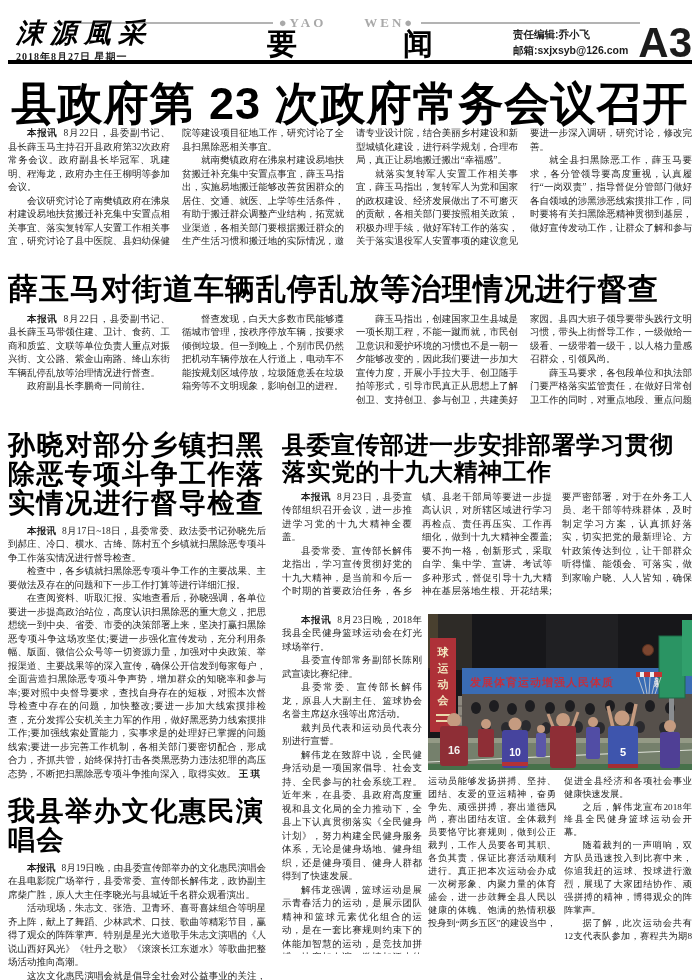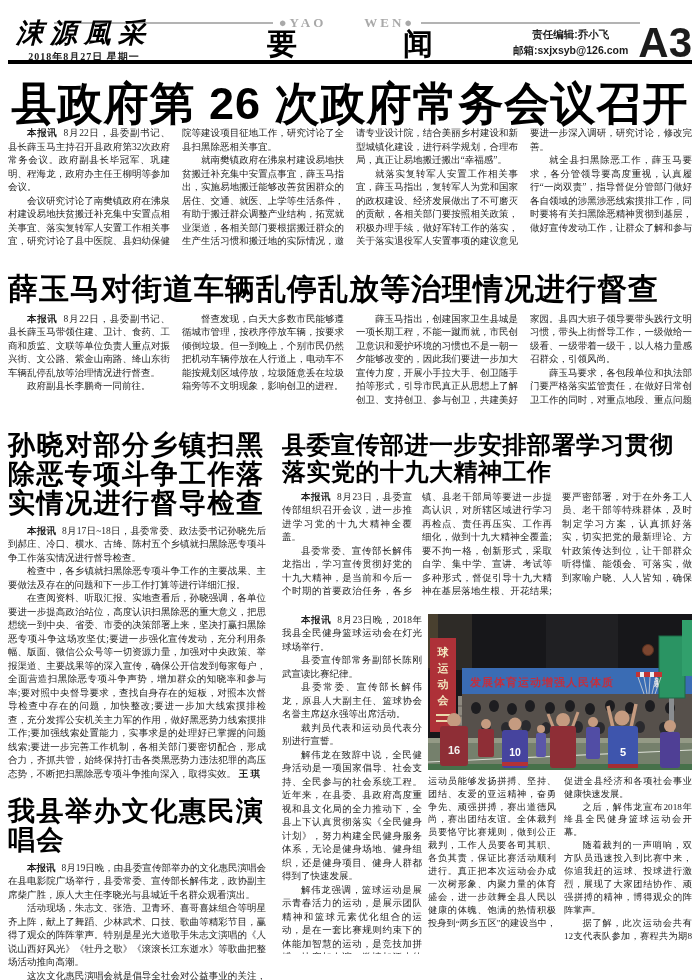--- a/index.html
+++ b/index.html
@@ -7,24 +7,24 @@
   .page{position:relative;width:684px;height:972px;margin:0 auto;padding-top:6px;}
 
   
   .hdr{position:relative;height:58px;}
   .rule-row{position:absolute;top:9px;left:46px;right:52px;display:flex;align-items:center;}
   .grayline{flex:1;height:2px;background:#b3b3b3;}
   .pinyin{color:#a9a9a9;font-size:13px;letter-spacing:3px;font-weight:bold;padding:0 6px;white-space:nowrap;}
   .pinyin-gap{width:26px;}
   .masthead-block{position:absolute;left:8px;top:14px;}
   .masthead{font-size:27px;font-weight:bold;font-style:italic;letter-spacing:7px;color:#000;line-height:1;}
-  .dateline{font-size:10px;font-weight:bold;margin-top:3px;letter-spacing:1px;text-align:center;}
+  .dateline{font-size:10px;font-weight:bold;margin-top:3px;letter-spacing:1px;}
   .section-name{position:absolute;left:0;right:0;top:18px;text-align:center;font-size:30px;font-weight:900;letter-spacing:38px;text-indent:38px;color:#000;}
   .right-block{position:absolute;right:0;top:16px;display:flex;align-items:center;}
-  .editor-lines{font-size:10.5px;font-weight:bold;line-height:1.5;text-align:center;margin-right:10px;font-family:"Liberation Sans",sans-serif;}
+  .editor-lines{font-size:10.5px;font-weight:bold;line-height:1.5;text-align:left;margin-right:10px;font-family:"Liberation Sans",sans-serif;}
   .page-no{font-size:42px;font-weight:900;font-family:"Liberation Sans",sans-serif;line-height:1;}
   .thick-rule{position:absolute;left:0;right:0;bottom:0;height:4px;background:#000;}
 
   
   .h-main{margin-top:16px;text-align:center;font-family:"Liberation Sans",sans-serif;font-weight:900;font-size:45px;line-height:1.05;letter-spacing:1px;color:#000;white-space:nowrap;}
   .h-sub{margin-top:16px;text-align:left;font-family:"Liberation Sans",sans-serif;font-weight:900;font-size:30px;line-height:1.05;letter-spacing:1px;color:#000;white-space:nowrap;}
   .h-col{font-family:"Liberation Sans",sans-serif;font-weight:900;color:#000;}
 
   
   .bodytext{font-size:9.5px;line-height:13.5px;text-align:justify;color:#1e1e1e;}
@@ -81,21 +81,21 @@
       <div class="editor-lines">
         <div>责任编辑:乔小飞</div>
         <div>邮箱:sxjxsyb@126.com</div>
       </div>
       <div class="page-no">A3</div>
     </div>
     <div class="thick-rule"></div>
   </div>
 
   <div>
-    <div class="h-main">县政府第 26 次政府常务会议召开</div>
+    <div class="h-main">县政府第 23 次政府常务会议召开</div>
     <div class="a1-body bodytext">
       <p class="p"><b class="lead">本报讯</b><span>8月22日，县委副书记、县长薛玉马主持召开县政府第32次政府常务会议。政府副县长毕冠军、巩建明、程海龙，政府办主任王柳明等参加会议。</span></p>
       <p class="p">会议研究讨论了南樊镇政府在沸泉村建设易地扶贫搬迁补充集中安置点相关事宜、落实复转军人安置工作相关事宜，研究讨论了县中医院、县妇幼保健院等建设项目征地工作，研究讨论了全县扫黑除恶相关事宜。</p>
       <p class="p">就南樊镇政府在沸泉村建设易地扶贫搬迁补充集中安置点事宜，薛玉马指出，实施易地搬迁能够改善贫困群众的居住、交通、就医、上学等生活条件，有助于搬迁群众调整产业结构，拓宽就业渠道，各相关部门要根据搬迁群众的生产生活习惯和搬迁地的实际情况，邀请专业设计院，结合美丽乡村建设和新型城镇化建设，进行科学规划，合理布局，真正让易地搬迁搬出“幸福感”。</p>
       <p class="p">就落实复转军人安置工作相关事宜，薛玉马指出，复转军人为党和国家的政权建设、经济发展做出了不可磨灭的贡献，各相关部门要按照相关政策，积极办理手续，做好军转工作的落实，关于落实退役军人安置事项的建议意见要进一步深入调研，研究讨论，修改完善。</p>
       <p class="p">就全县扫黑除恶工作，薛玉马要求，各分管领导要高度重视，认真履行“一岗双责”，指导督促分管部门做好各自领域的涉黑涉恶线索摸排工作，同时要将有关扫黑除恶精神贯彻到基层，做好宣传发动工作，让群众了解和参与扫黑除恶专项斗争，共同为打赢扫黑除恶攻坚战做出贡献。</p>
 
     </div>
   </div>
 

